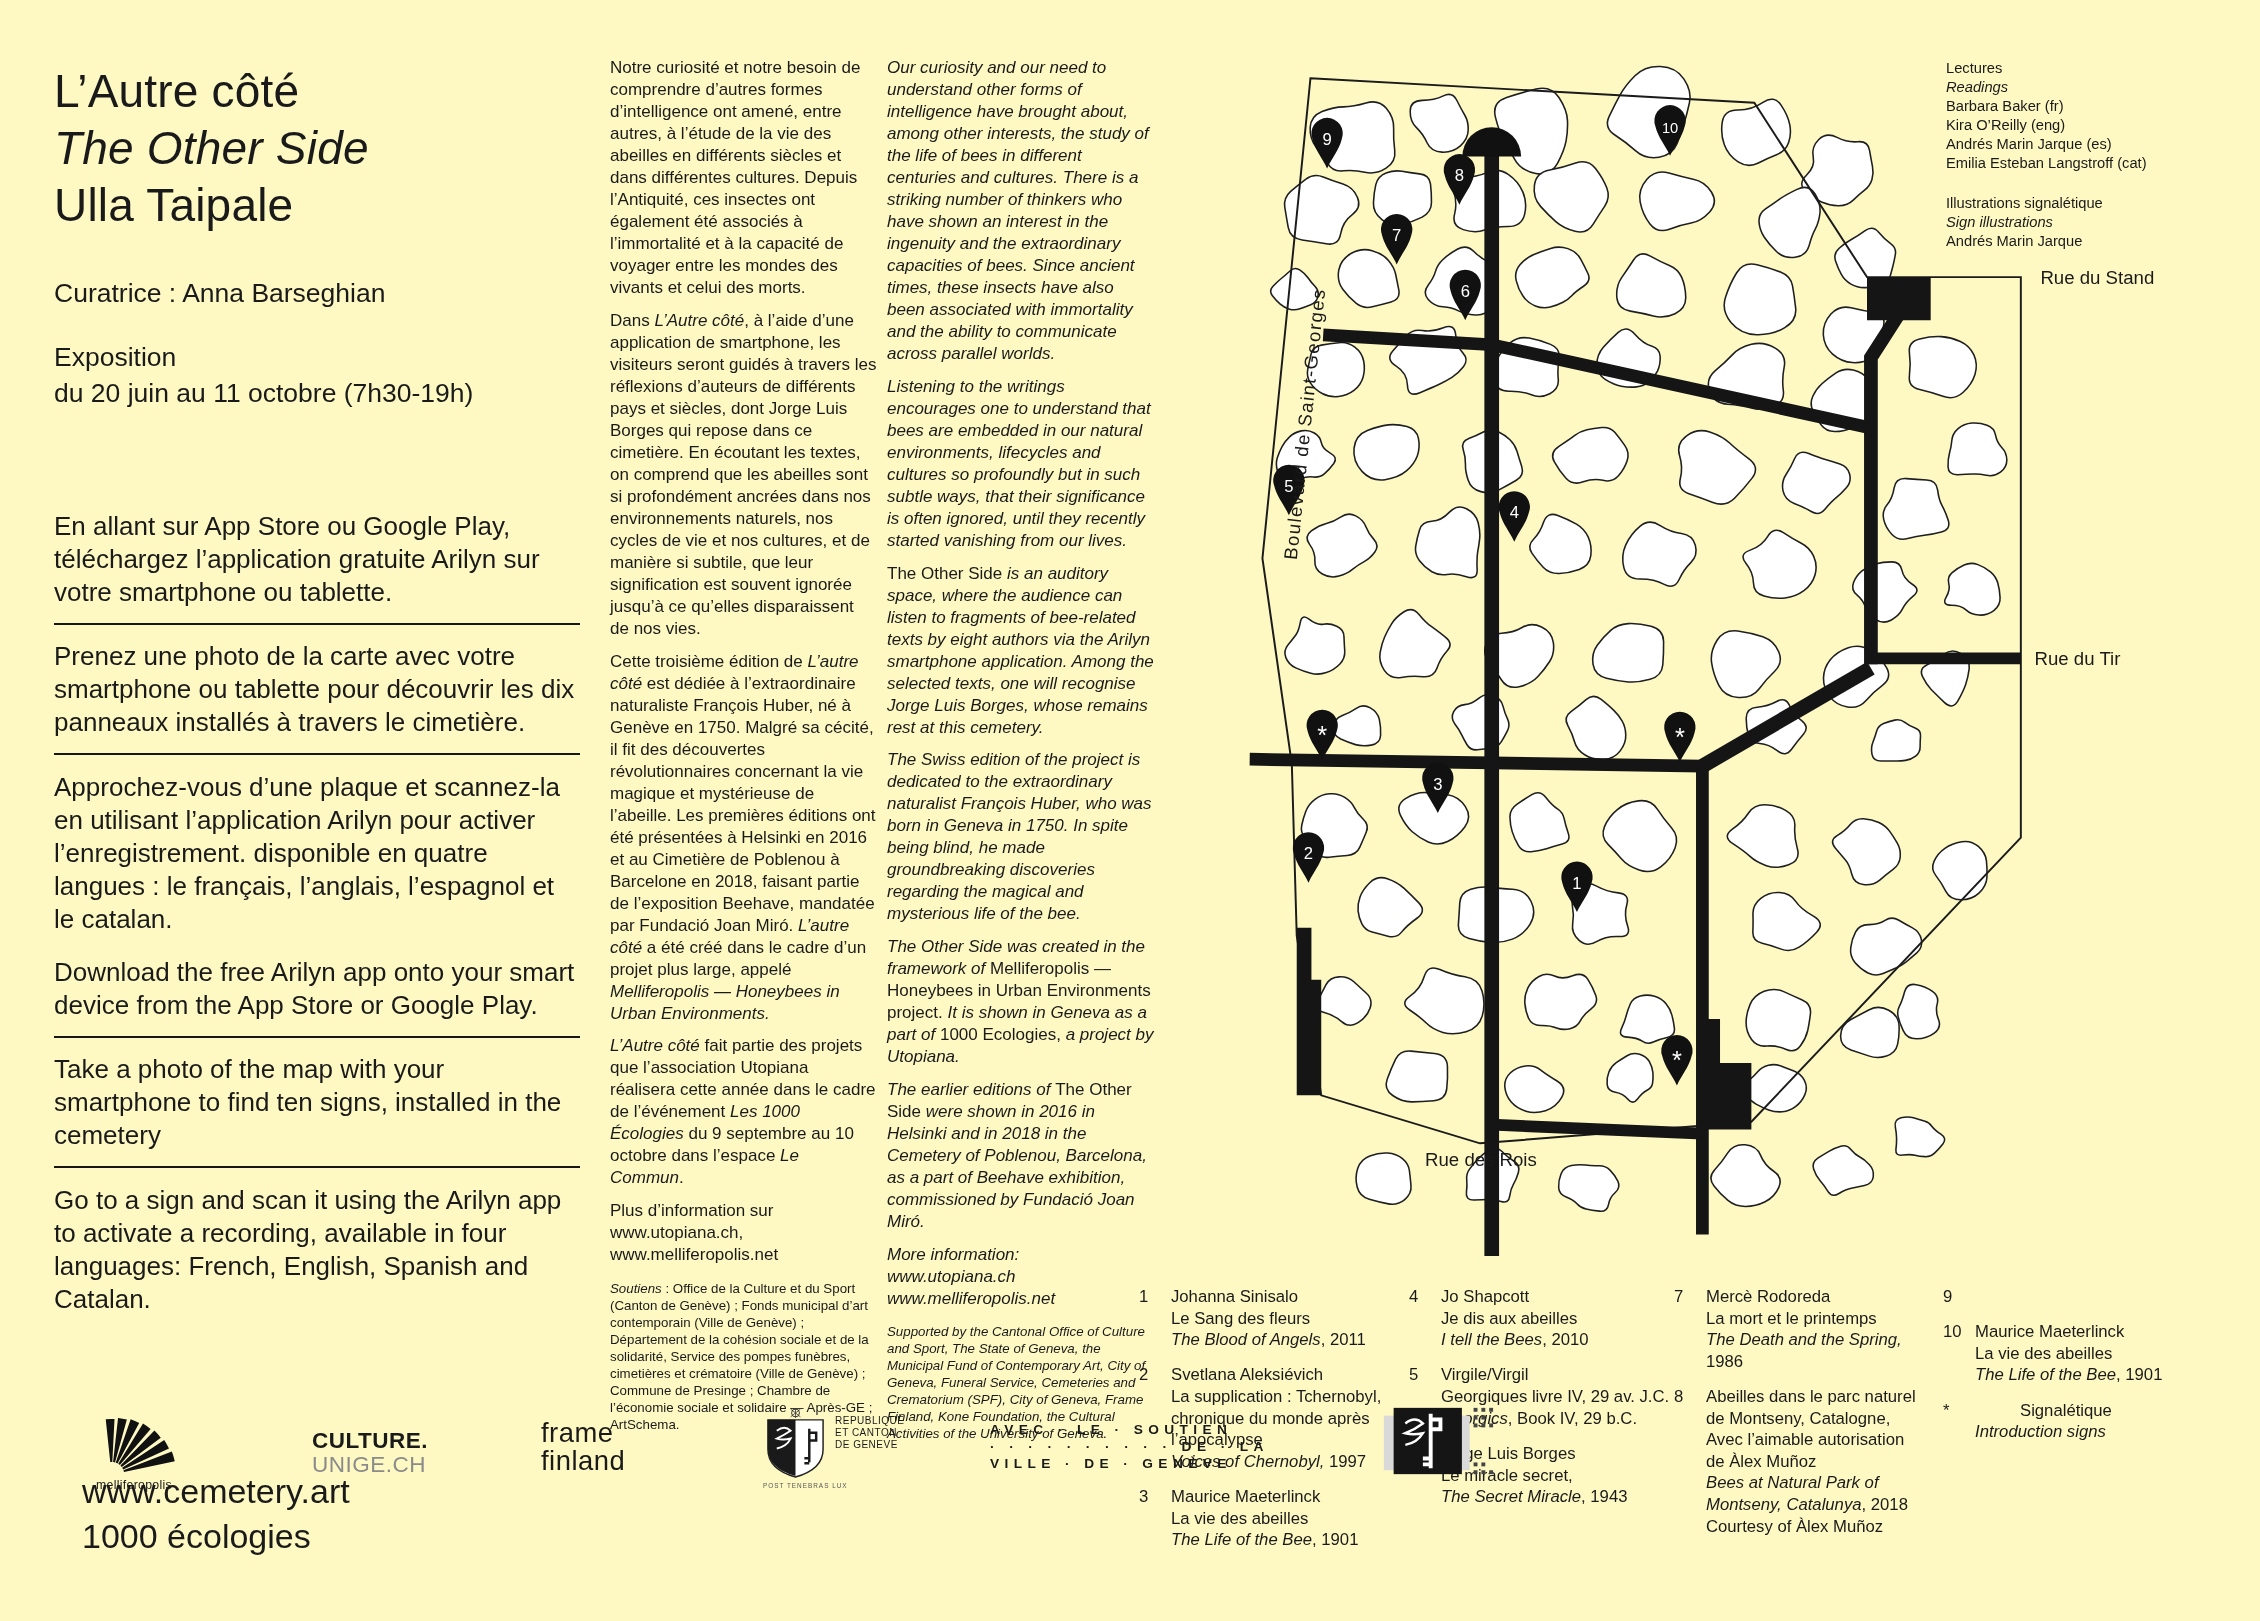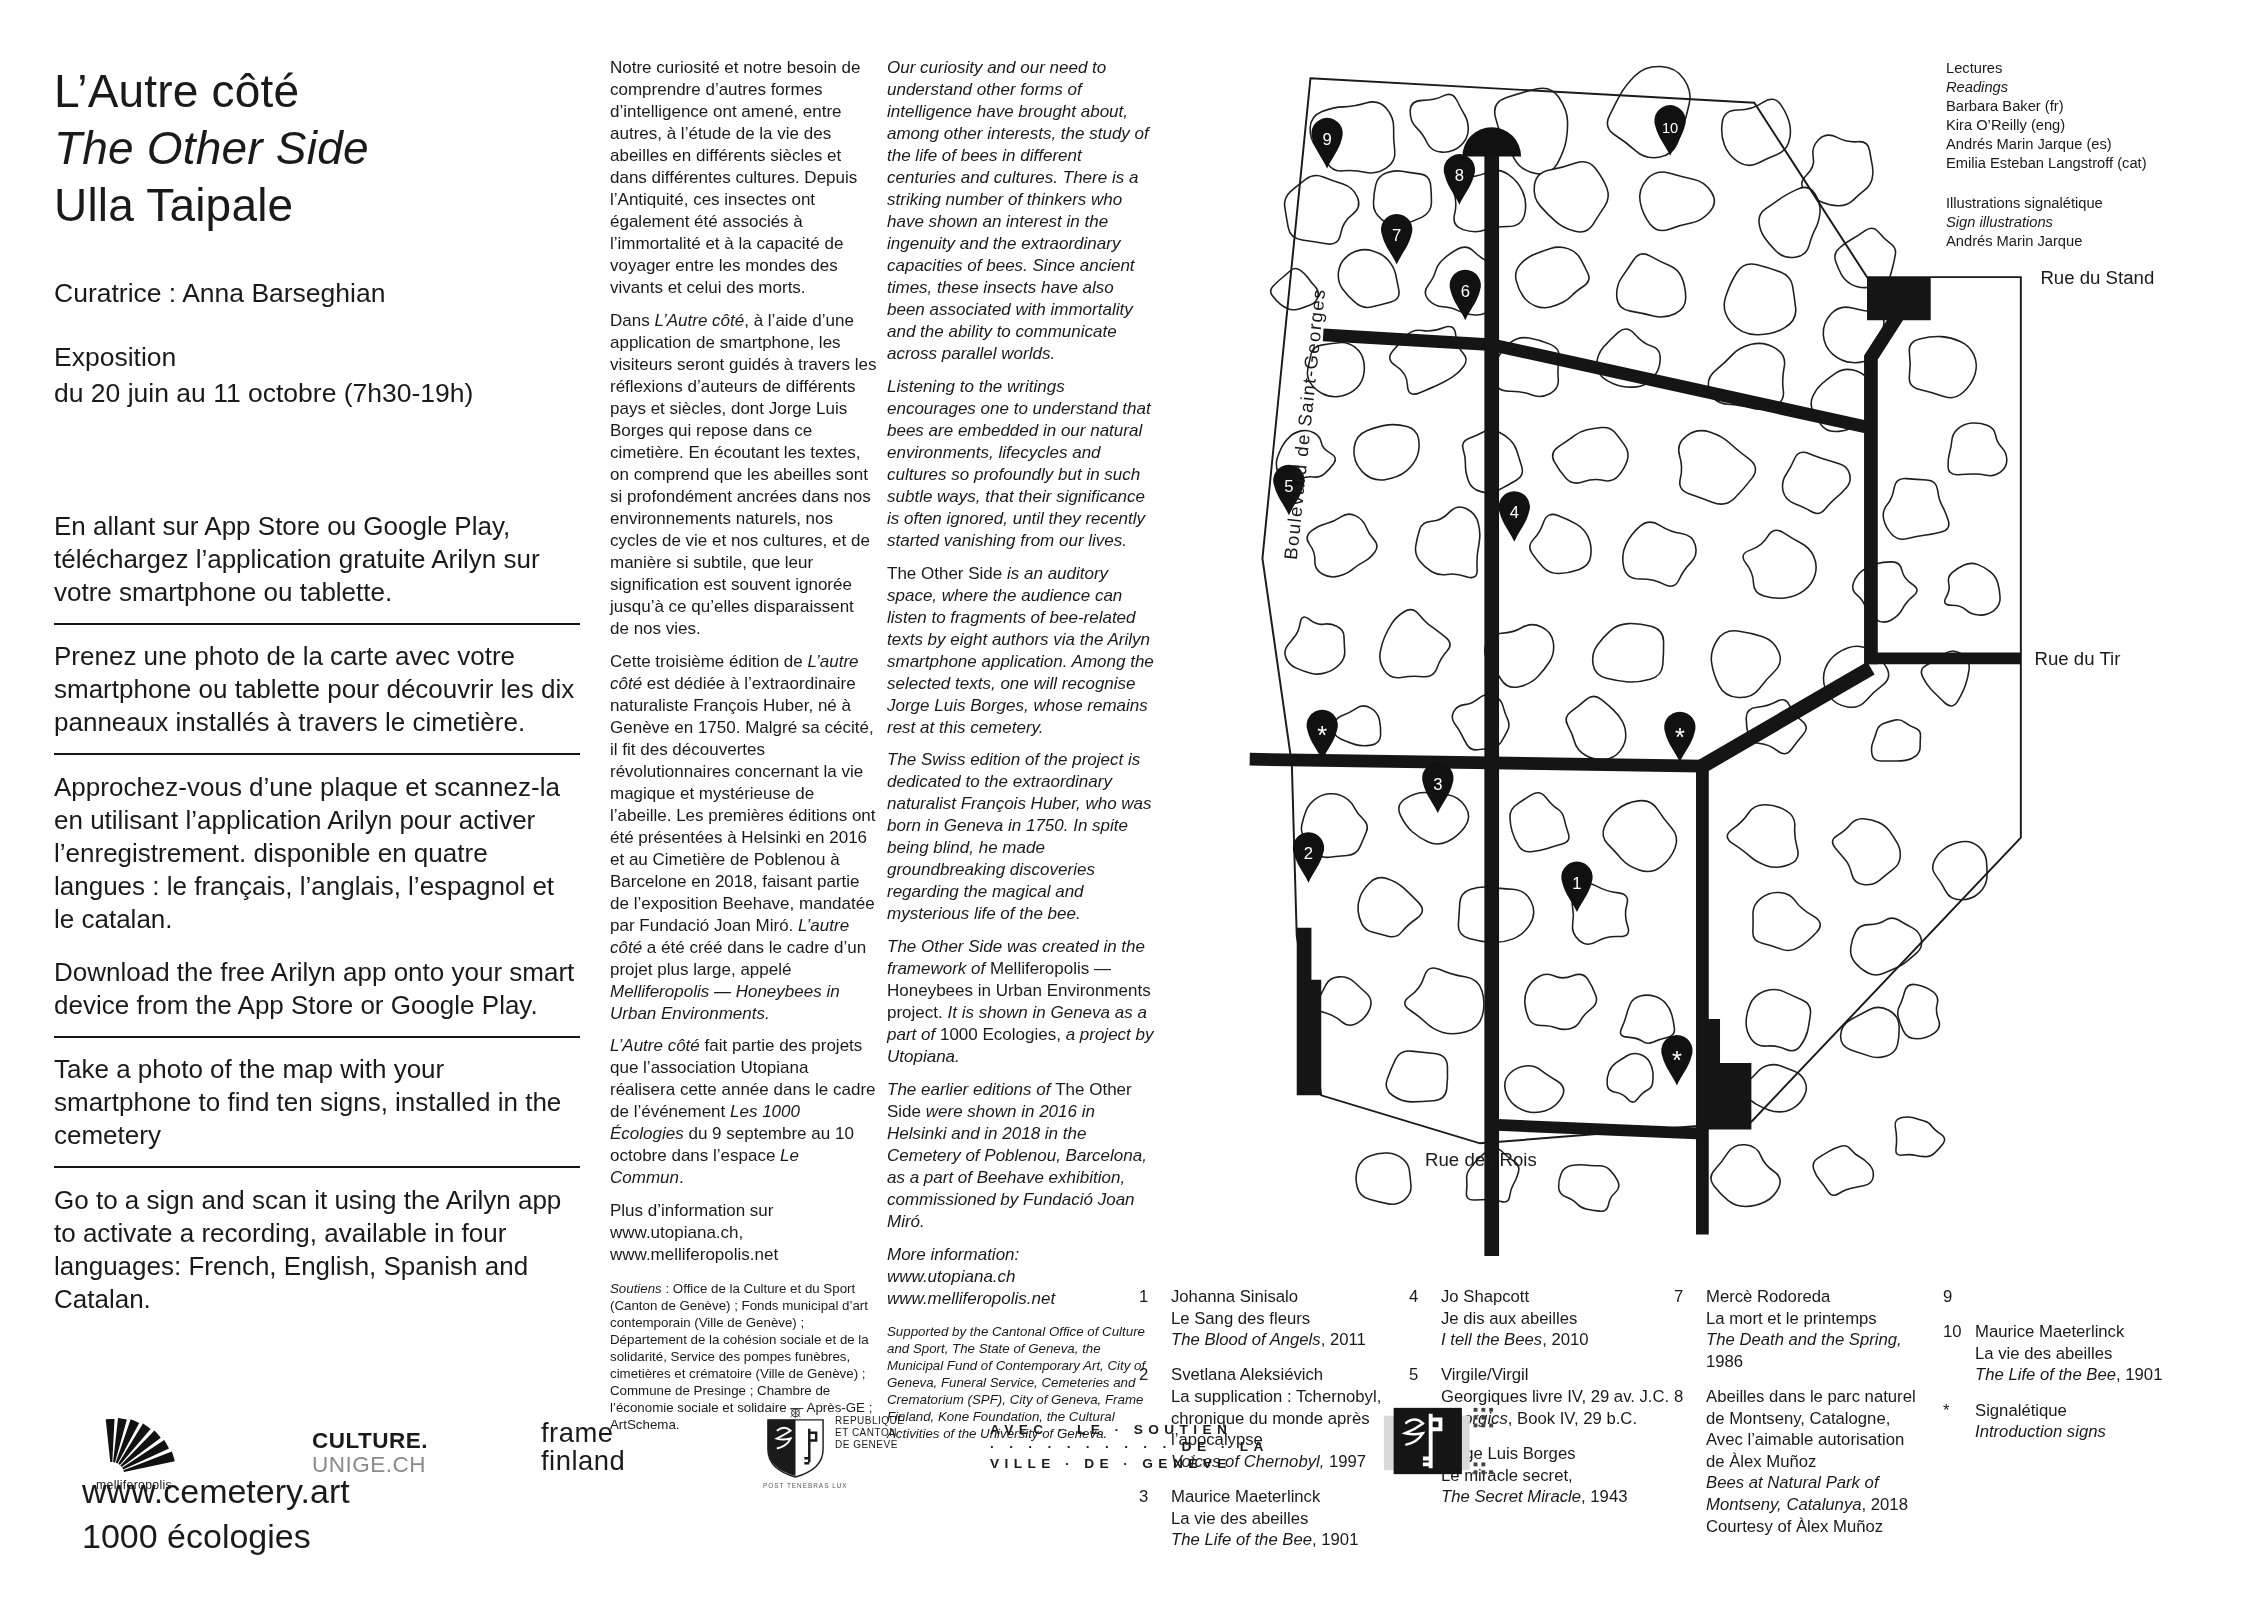--- a/index.html
+++ b/index.html
@@ -1,16 +1,16 @@
 <!DOCTYPE html>
 <html><head>
 <meta charset="utf-8">
 <style>
   html,body{margin:0;padding:0;background:#e8e8e8;}
-  .page{position:relative;width:2260px;height:1621px;background:#ffffff;color:#1a1a1a;
+  .page{position:relative;width:2260px;height:1621px;background:#fef9c3;color:#1a1a1a;
         font-family:"Liberation Sans",sans-serif;overflow:hidden;}
   .abs{position:absolute;}
   
   .title{left:54px;top:63px;width:549px;font-size:46px;line-height:57px;letter-spacing:0.2px;}
   .title .it{font-style:italic;}
   .curator{left:54px;top:278px;width:549px;font-size:26.5px;}
   .expo{left:54px;top:339px;width:549px;font-size:26.5px;line-height:36px;}
   .instr{left:54px;width:526px;font-size:26px;line-height:33px;}
   .instr p{margin:0 0 13.7px;}
   .instr hr{border:none;border-top:2px solid #161616;margin:2px 0 15.7px;}
@@ -361,21 +361,21 @@
           <span class="legend-num">10</span>
           <div class="legend-text">
             <div><span style="font-style: normal;">Maurice Maeterlinck</span></div>
             <div><span style="font-style: normal;">La vie des abeilles</span></div>
             <div><span style="font-style: italic;">The Life of the Bee</span><span style="font-style: normal;">, 1901</span></div>
           </div>
         </div>
         <div class="legend-item">
           <span class="legend-num">*</span>
           <div class="legend-text">
-            <div><span style="font-style: normal;">Signalétique</span></div>
+            <div><span style="font-style: normal; margin-left: 45px;">Signalétique</span></div>
             <div><span style="font-style: italic;">Introduction signs</span></div>
           </div>
         </div>
       </div>
     </div>
 
   <svg class="abs" id="fan-logo" style="left:94px;top:1404px;" width="176" height="73" viewBox="0 0 180 74">
       <path d="M30.7,69.3 L82.6,58.3 A66,66 0 0 0 79.6,48.3 L30.1,67.3 A13,13 0 0 1 30.7,69.3 Z" fill="#111"></path>
       <path d="M29.8,66.6 L76.7,45.3 A64.5,64.5 0 0 0 71.8,36.4 L28.8,64.8 A13,13 0 0 1 29.8,66.6 Z" fill="#111"></path>
       <path d="M28.4,64.2 L68.3,34.1 A63,63 0 0 0 61.8,26.7 L27.0,62.6 A13,13 0 0 1 28.4,64.2 Z" fill="#111"></path>

